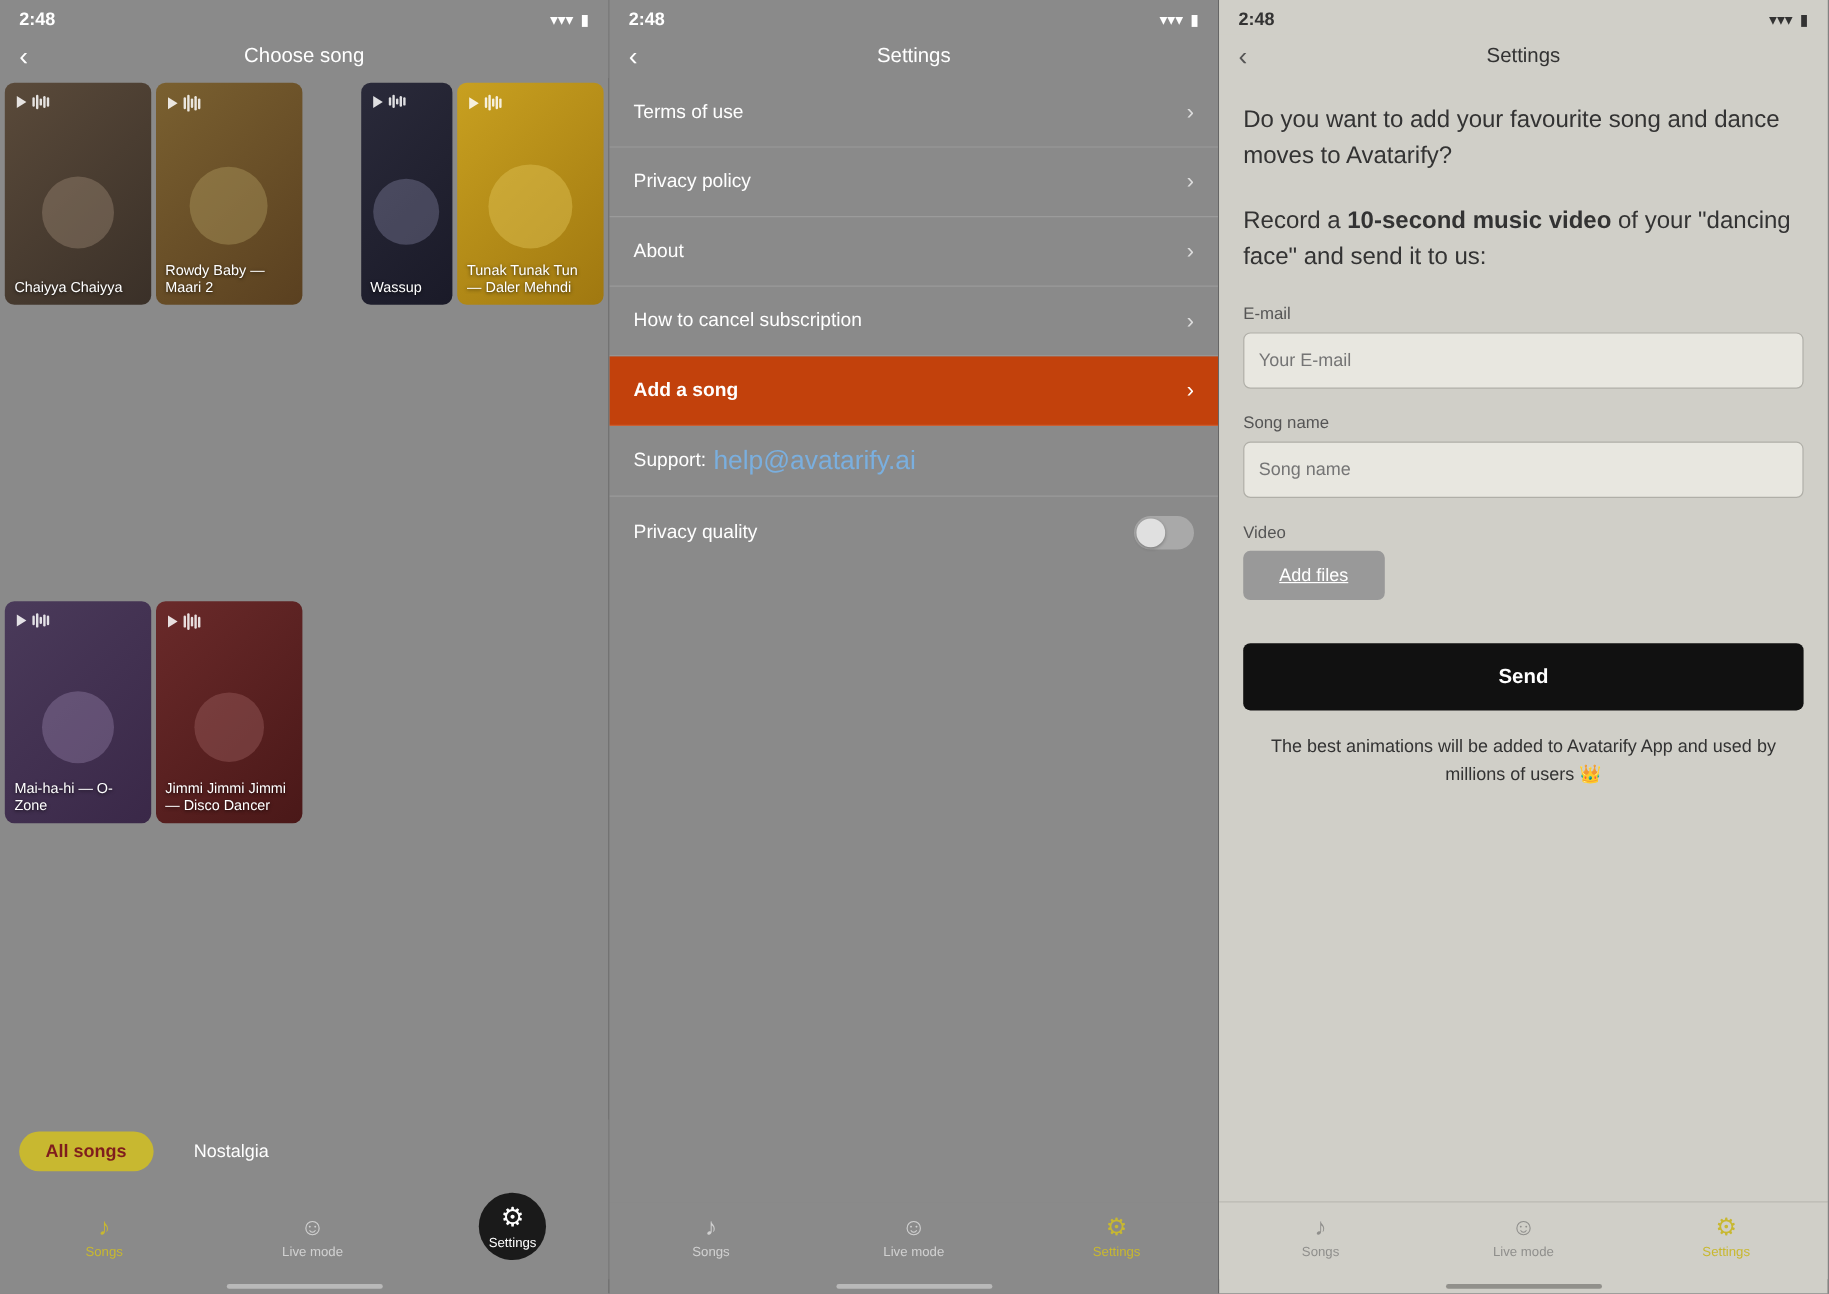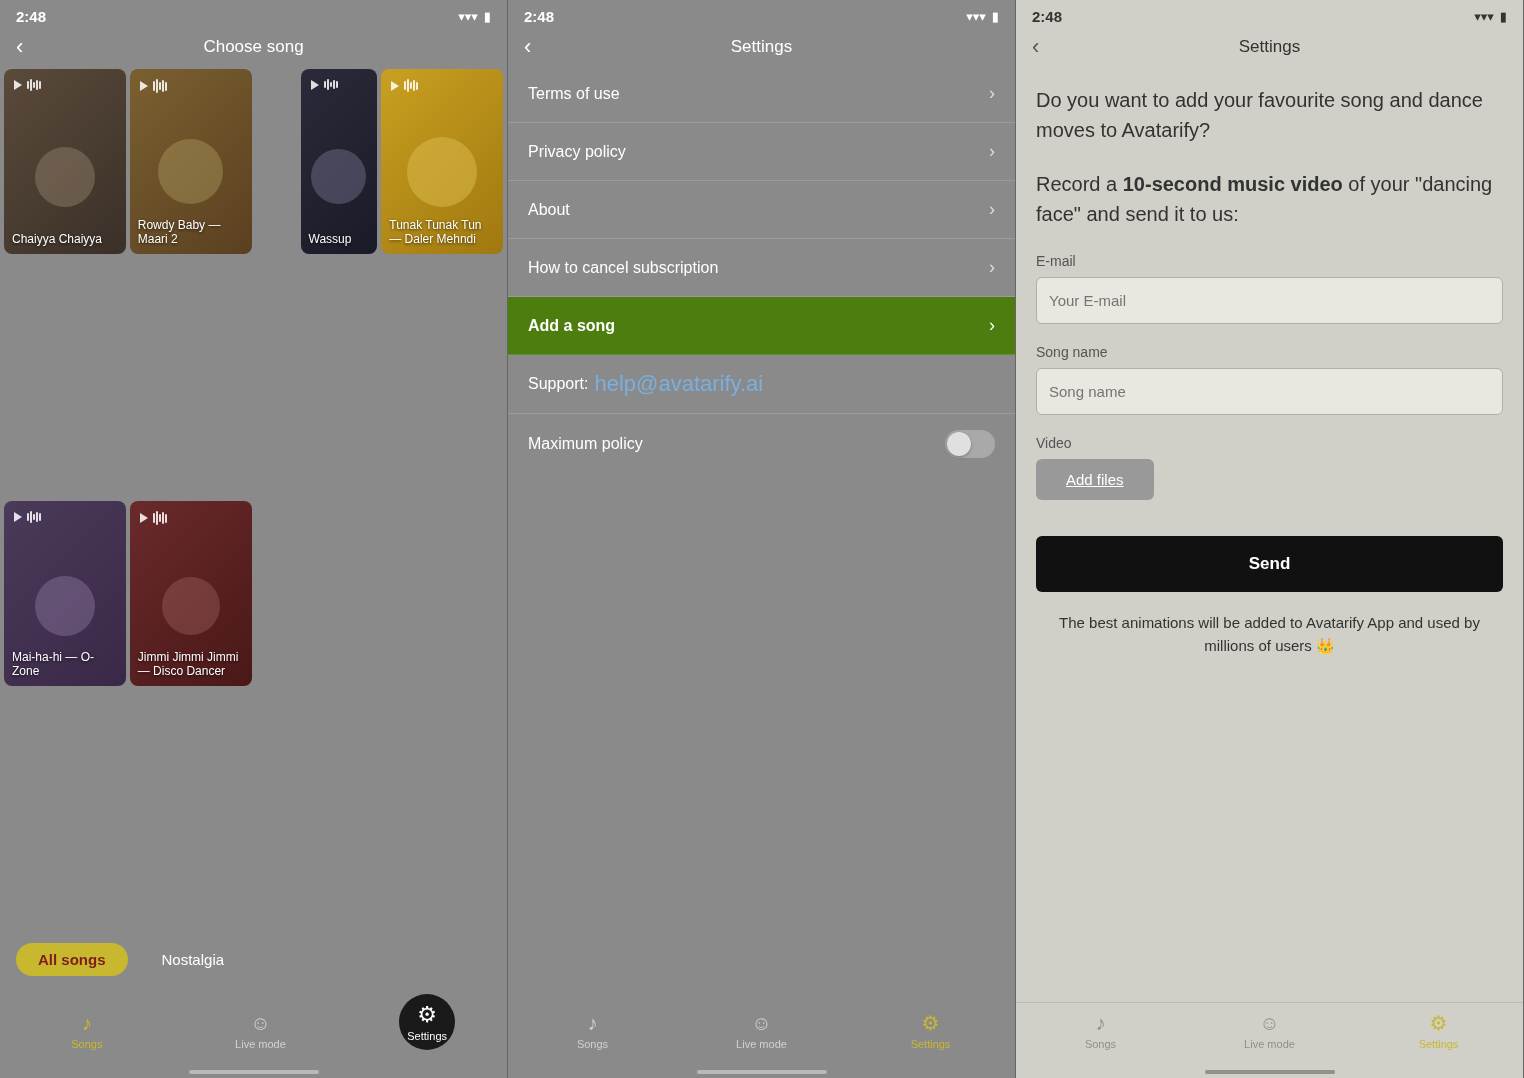--- a/index.html
+++ b/index.html
@@ -220,21 +220,21 @@
     }
     .settings-item .item-label {
       color: #fff;
       font-size: 16px;
     }
     .settings-item .chevron {
       color: rgba(255,255,255,0.7);
       font-size: 18px;
     }
     .settings-item.highlighted {
-      background: #4d7c0f;
+      background: #c2410c;
     }
     .settings-item.highlighted .item-label {
       color: #fff;
       font-weight: 600;
     }
     .settings-support {
       padding: 16px 20px;
       border-bottom: 1px solid rgba(255,255,255,0.15);
       display: flex;
       align-items: center;
@@ -548,21 +548,21 @@
     </div>
     <div class="settings-item highlighted">
       <span class="item-label">Add a song</span>
       <span class="chevron" style="color:#fff;">›</span>
     </div>
     <div class="settings-support">
       <span class="label">Support:</span>
       <span class="link">help@avatarify.ai</span>
     </div>
     <div class="settings-quality">
-      <span class="label">Maximum policy</span>
+      <span class="label">Privacy quality</span>
       <div class="toggle-track">
         <div class="toggle-thumb"></div>
       </div>
     </div>
     <div class="spacer-flex"></div>
   </div>
 
   <div class="bottom-nav">
     <div class="bottom-nav-item">
       <span class="nav-icon">♪</span>

